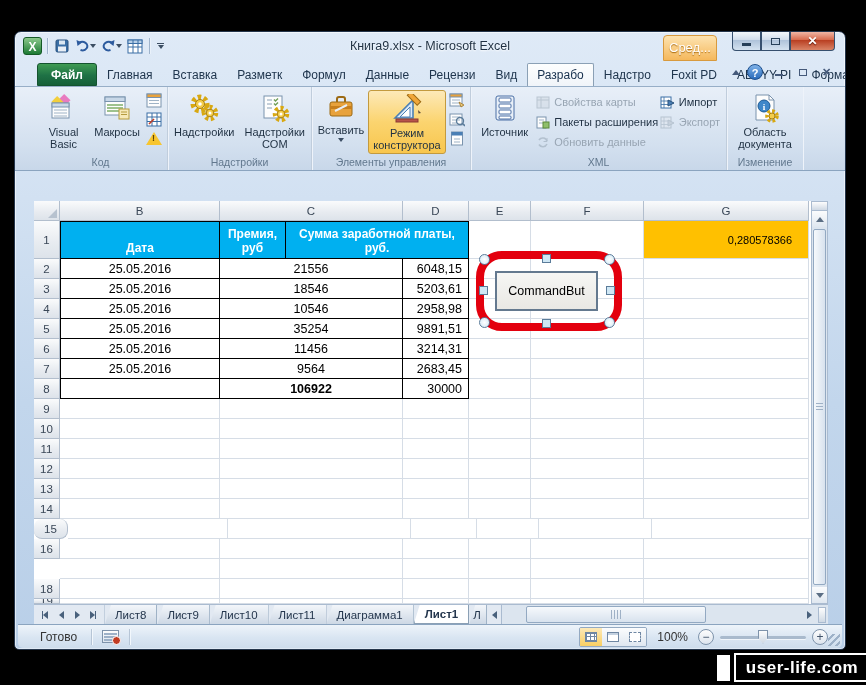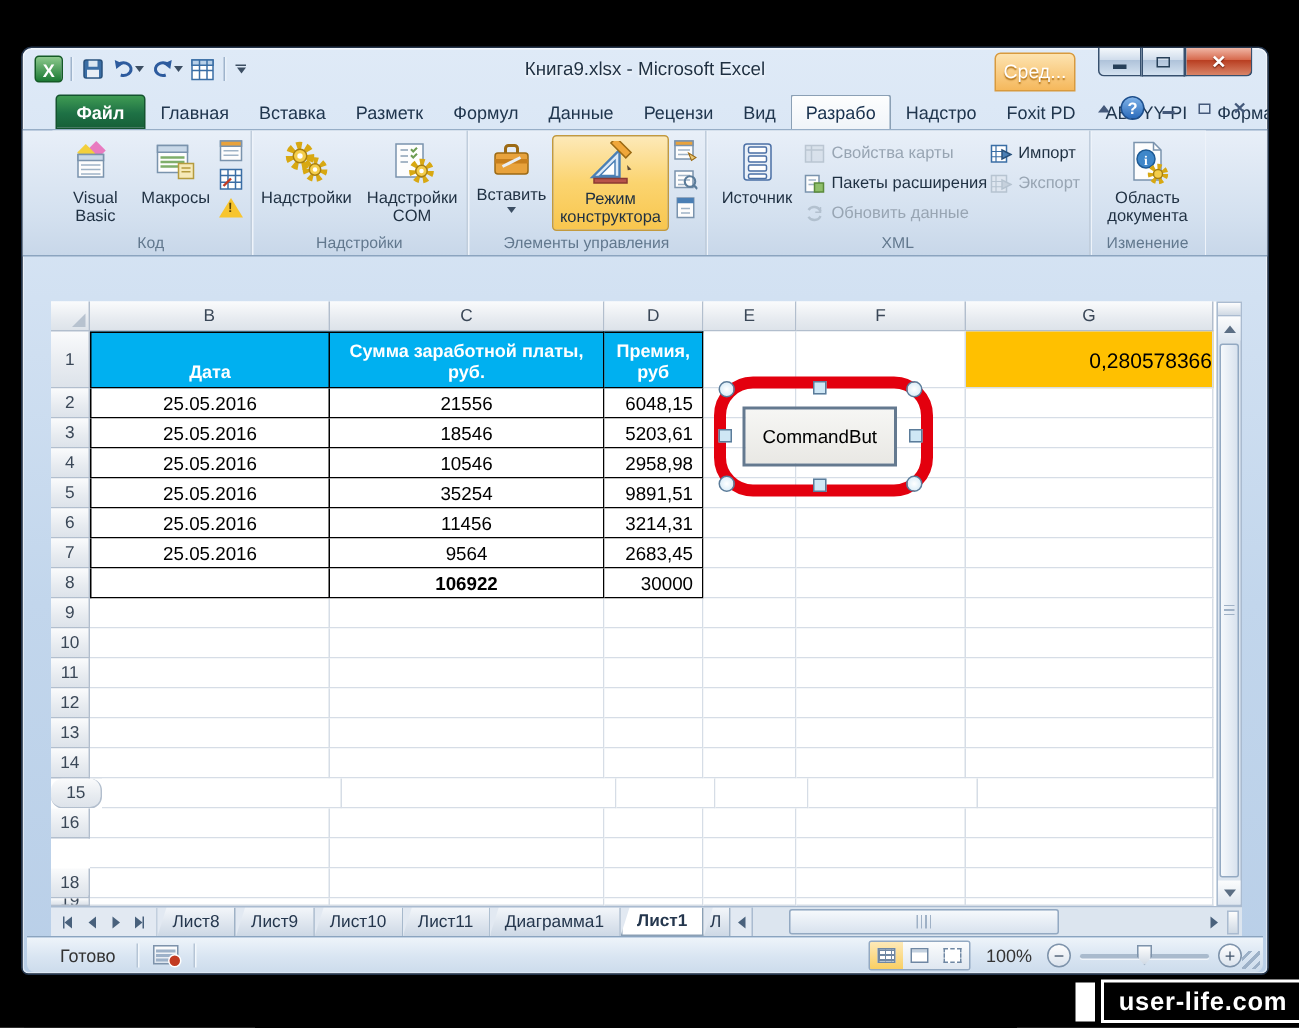--- a/index.html
+++ b/index.html
@@ -95,21 +95,21 @@
     display:flex;align-items:center;}
   .thc{background:#00b0f0;color:#fff;font-weight:bold;font-size:12px;border-right:1px solid #000;border-bottom:1px solid #000;
     display:flex;align-items:flex-end;justify-content:center;text-align:center;line-height:14px;padding:2px 2px 3px 2px;}
   .thc.first{border-left:1px solid #000;}
   .tr1{border-top:1px solid #000;}
   .tdc{background:#fff;border-right:1px solid #000;border-bottom:1px solid #000;font-size:12.5px;color:#000;
     display:flex;align-items:center;justify-content:center;}
   .tdc.first{border-left:1px solid #000;}
   .tdc.right{justify-content:flex-end;padding-right:6px;}
   .tdc.bold{font-weight:bold;}
-  .g1{background:#ffc000;justify-content:flex-end;padding-right:0;font-size:14px;}
+  .g1{background:#ffc000;justify-content:flex-end;padding-right:16px;font-size:11px;}
 
   
   .vscroll{position:absolute;left:777px;top:0;width:17px;height:403px;background:#dce5ef;border:1px solid #aabbd0;
     display:flex;flex-direction:column;align-items:center;}
   .vs-split{width:15px;height:9px;background:linear-gradient(#fdfdfd,#cfd9e4);border-bottom:1px solid #aabbd0;}
   .vs-btn{width:15px;height:16px;display:flex;align-items:center;justify-content:center;background:linear-gradient(#fbfcfd,#dfe7f0);}
   .tri-u2{width:0;height:0;border-left:4px solid transparent;border-right:4px solid transparent;border-bottom:5px solid #5b6e84;}
   .tri-d2{width:0;height:0;border-left:4px solid transparent;border-right:4px solid transparent;border-top:5px solid #5b6e84;}
   .vs-thumb{width:13px;flex:1;margin:2px 0;border-radius:2px;background:linear-gradient(90deg,#f6f9fc,#d8e2ee);
     border:1px solid #93a9c2;position:relative;}
@@ -477,22 +477,22 @@
           <div class="gc hdr" style="width: 160px;">B</div>
           <div class="gc hdr" style="width: 183px;">C</div>
           <div class="gc hdr" style="width: 66px;">D</div>
           <div class="gc hdr" style="width: 62px;">E</div>
           <div class="gc hdr" style="width: 113px;">F</div>
           <div class="gc hdr" style="width: 165px;">G</div>
         </div>
       <div class="grow" style="height: 38px;">
           <div class="gc hdr" style="width: 26px;">1</div>
           <div class="gc thc tr1 first" style="width: 160px;">Дата</div>
+          <div class="gc thc tr1" style="width: 66px;">Премия, руб</div>
           <div class="gc thc tr1" style="width: 183px;">Сумма заработной платы, руб.</div>
-          <div class="gc thc tr1" style="width: 66px;">Премия, руб</div>
           <div class="gc cell" style="width: 62px;"></div>
           <div class="gc cell" style="width: 113px;"></div>
           <div class="gc cell g1" style="width: 165px;">0,280578366</div>
         </div>
         <div class="grow" style="height: 20px;">
           <div class="gc hdr" style="width: 26px;">2</div>
           <div class="gc tdc first" style="width: 160px;">25.05.2016</div>
           <div class="gc tdc" style="width: 183px;">21556</div>
           <div class="gc tdc right" style="width: 66px;">6048,15</div>
           <div class="gc cell" style="width: 62px;"></div>

